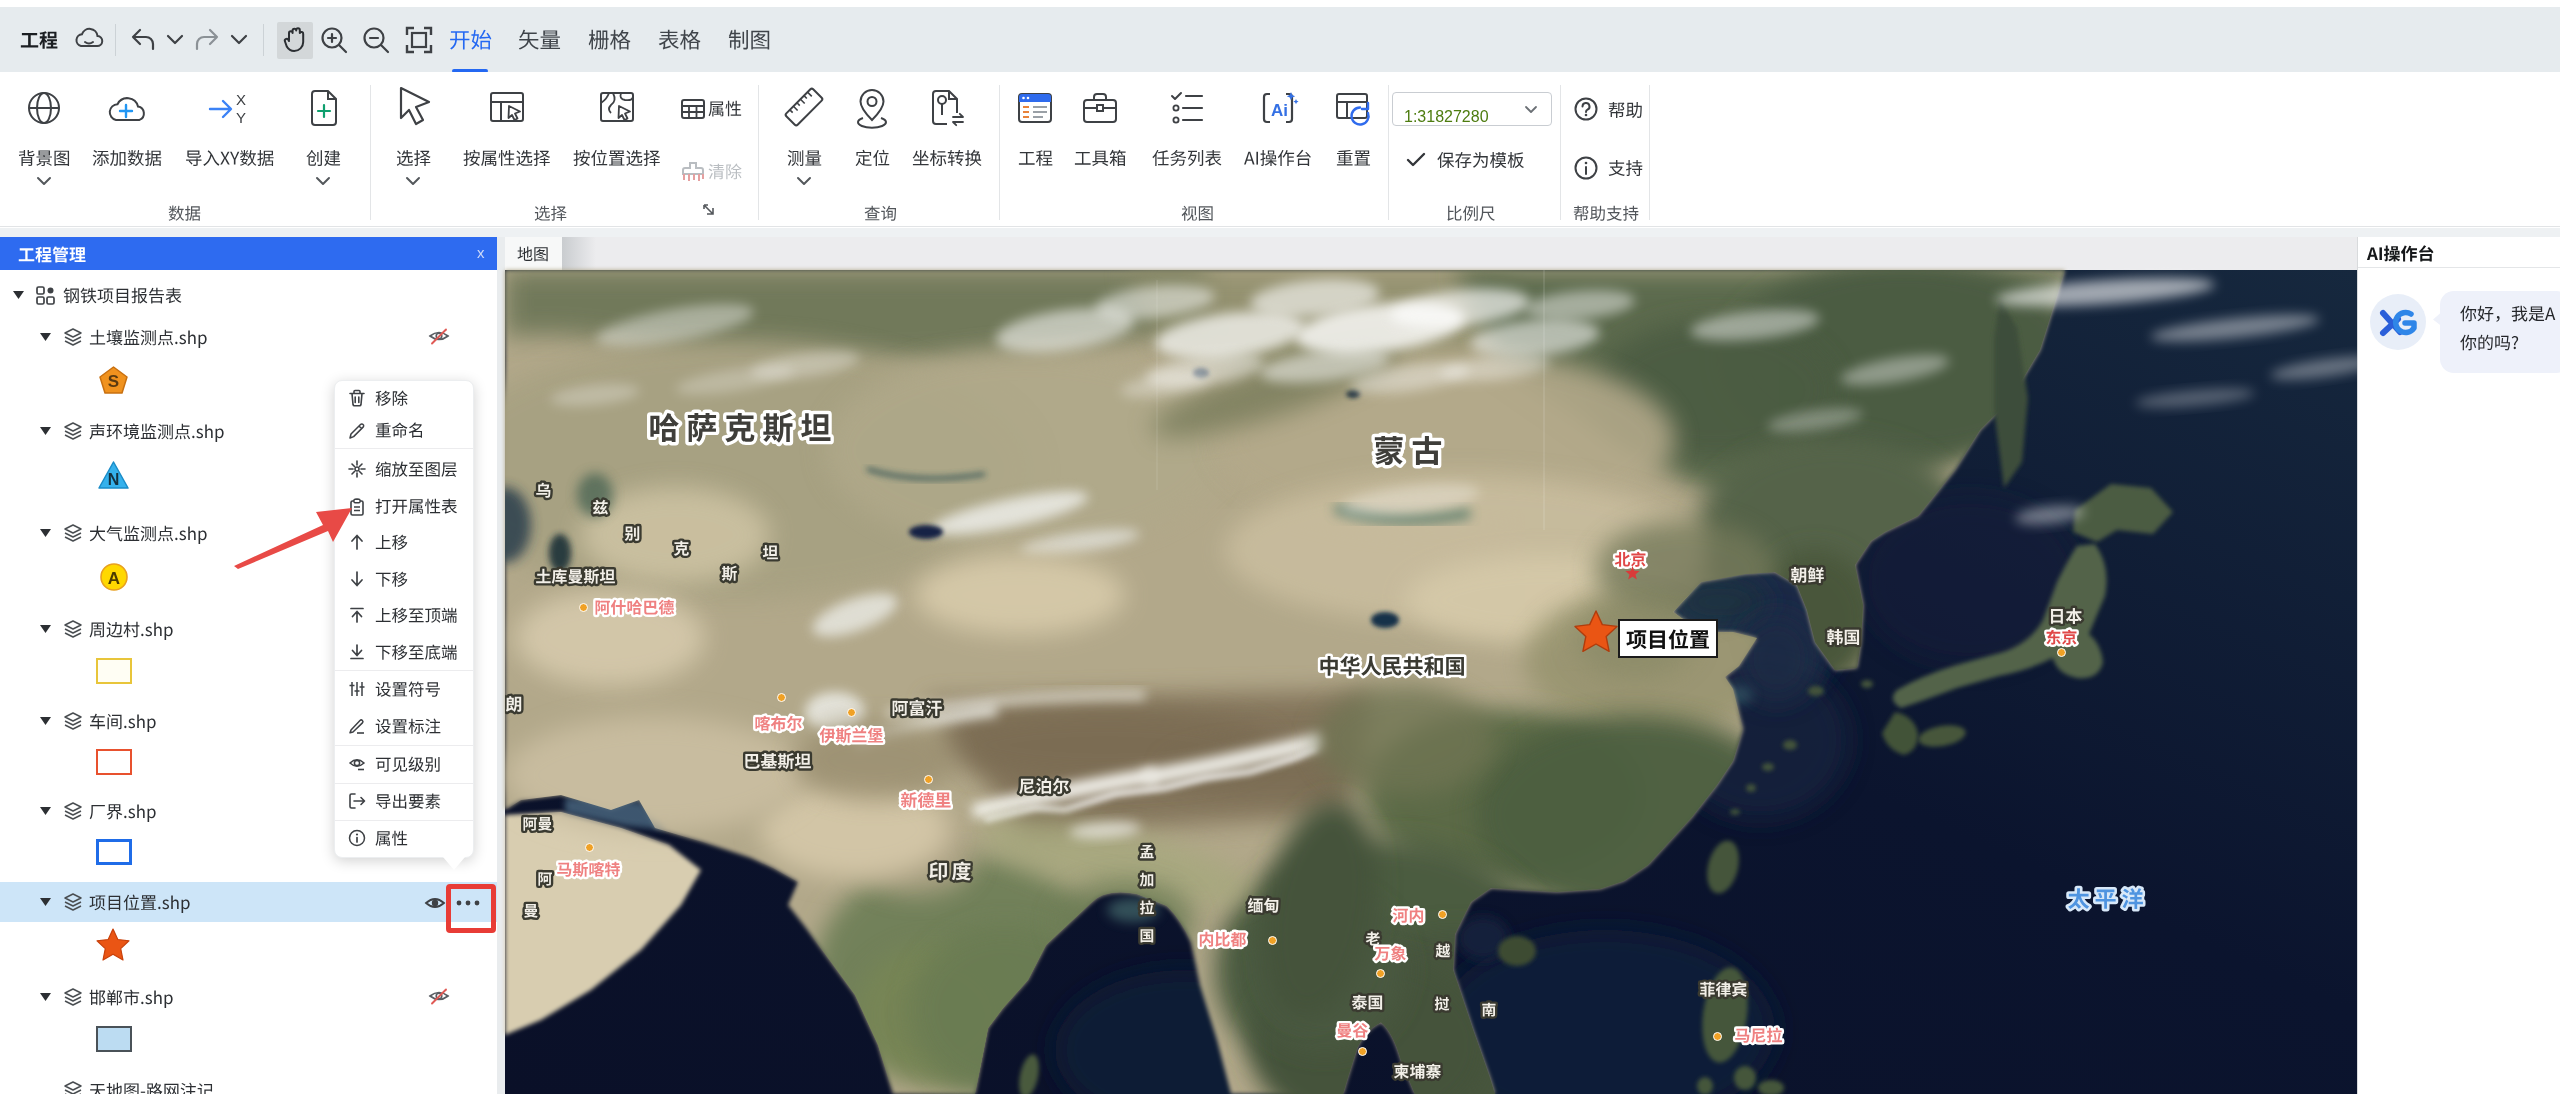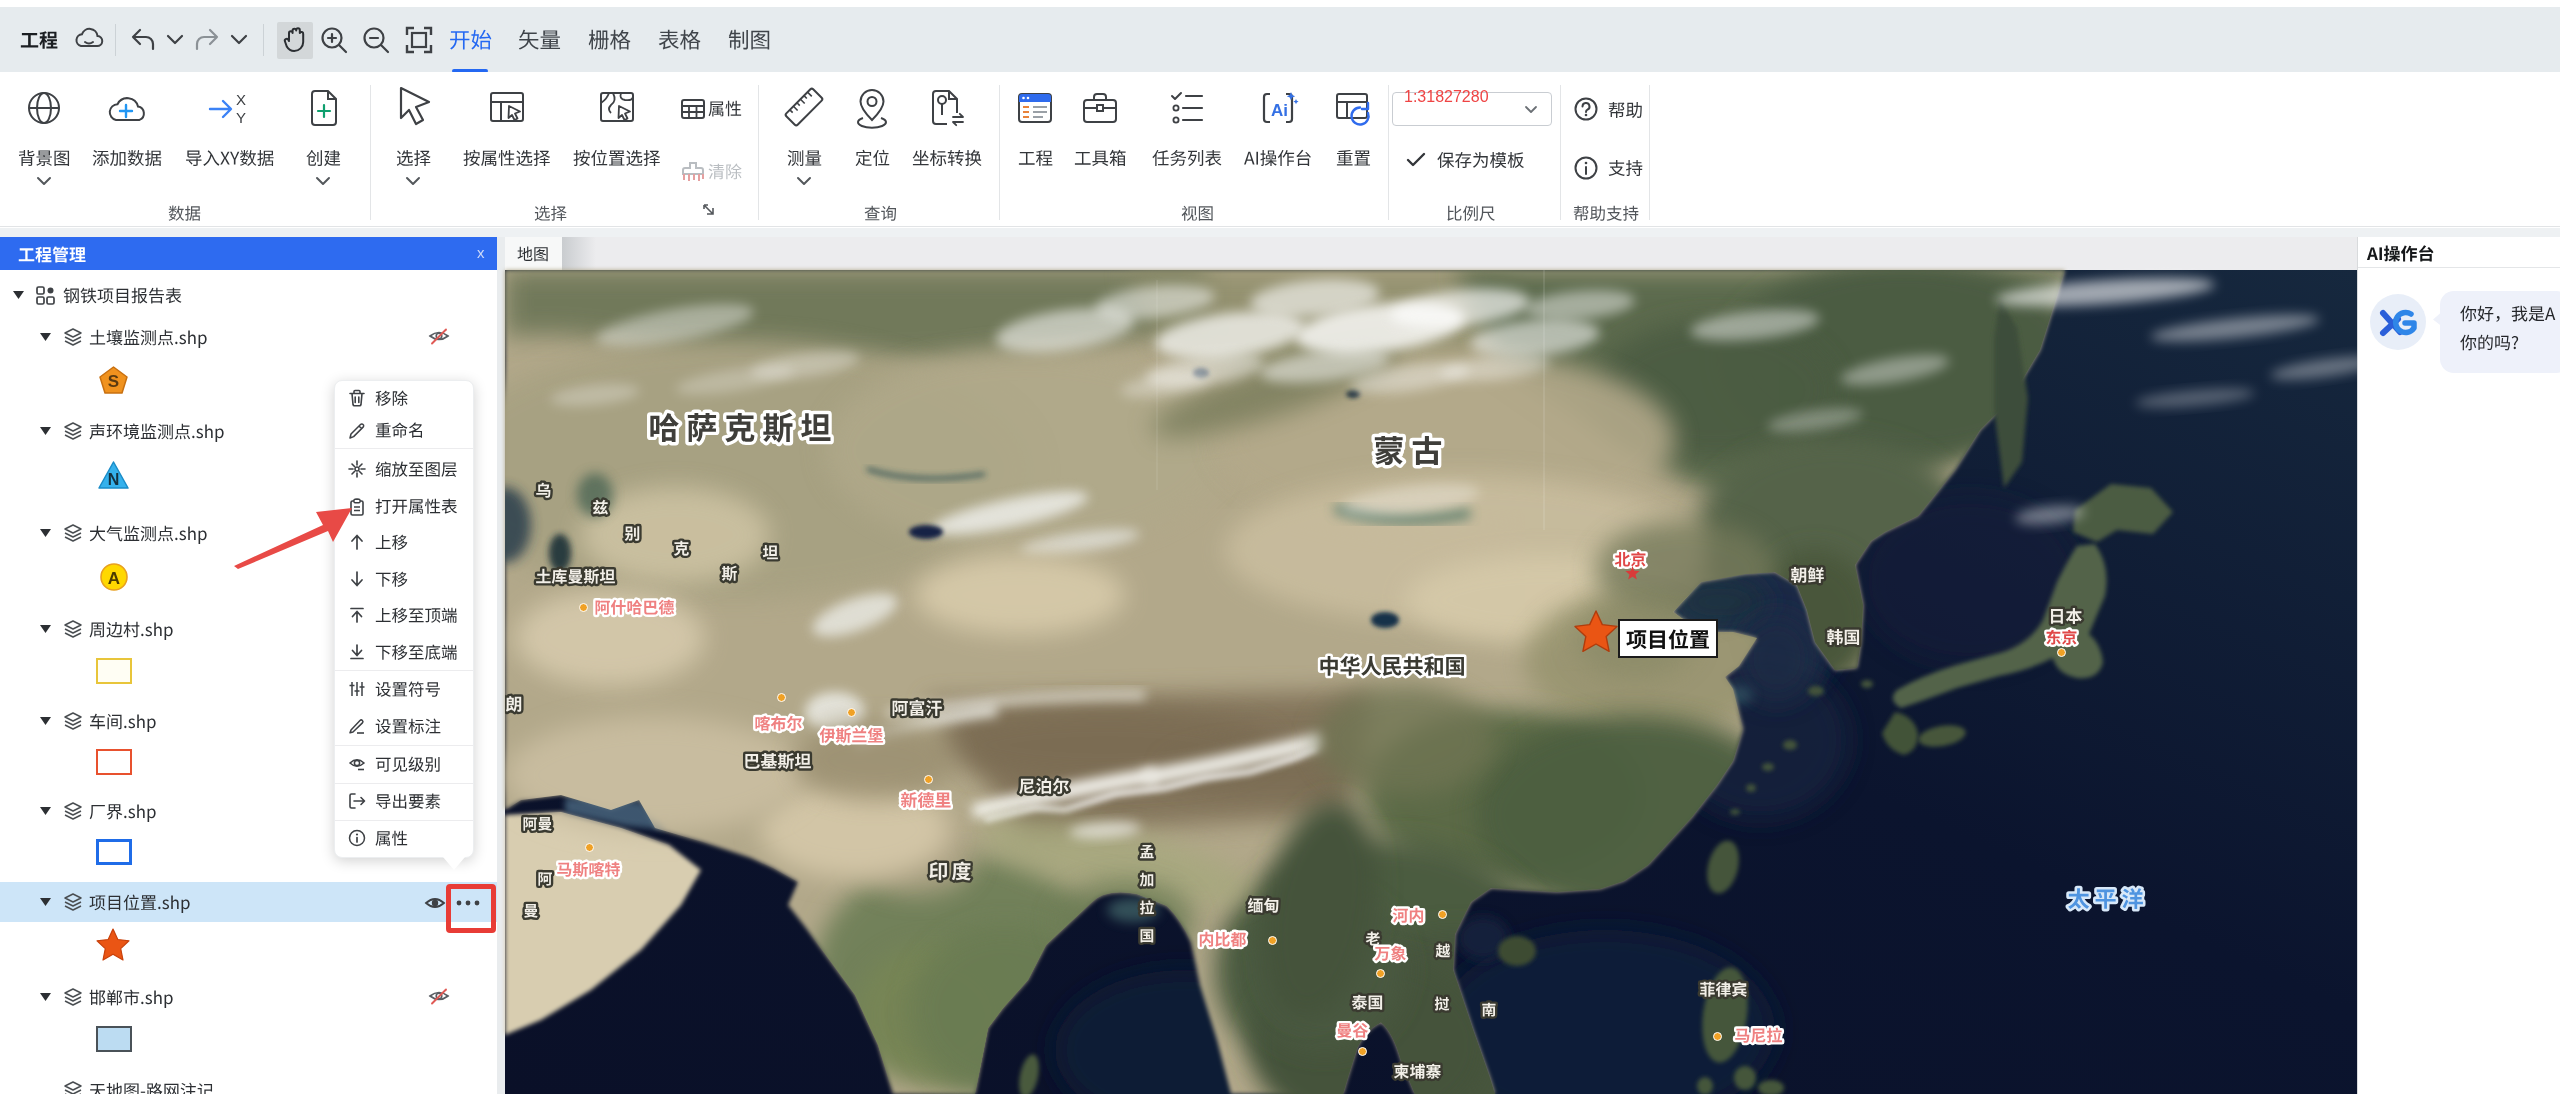--- a/index.html
+++ b/index.html
@@ -408,21 +408,21 @@
     </svg>
     <svg class="t" style="left:1330.5px;top:143.4px;opacity:1" width="45.0" height="29.8">
       <g transform="translate(5.0,21.6) scale(0.01750,-0.01750)">
         <g fill="#33363a">
           <use href="#g60" x="0"></use>
           <use href="#g39" x="1000"></use>
         </g>
       </g>
     </svg>
     <div class="abs" style="left:1392px;top:92px;width:160px;height:34px;background:#fff;border:1px solid #c9cdd2;border-radius:4px"></div>
-    <div class="abs" style="left:1404px;top:88px;width:110px;height:20px;font-size:16px;color:#ef4444;font-family:'Liberation Sans',sans-serif">1:31827280</div>
+    <div class="abs" style="left:1404px;top:108px;width:110px;height:20px;font-size:16px;color:#4d7c0f;font-family:'Liberation Sans',sans-serif">1:31827280</div>
     <svg class="ic" style="left:1524px;top:105px" width="14" height="9" viewBox="0 0 14 9">
 <path d="M2 2 L7 7 L12 2" fill="none" stroke="#6b7075" stroke-width="1.8" stroke-linecap="round" stroke-linejoin="round"></path>
     </svg>
     <svg class="ic" style="left:1406px;top:152px" width="20" height="16" viewBox="0 0 20 16">
 <path d="M2 8 L7 13 L18 2" fill="none" stroke="#33363a" stroke-width="2.4" stroke-linecap="round" stroke-linejoin="round"></path>
     </svg>
     <svg class="t" style="left:1432.0px;top:145.4px;opacity:1" width="97.5" height="29.8">
       <g transform="translate(5.0,21.6) scale(0.01750,-0.01750)">
         <g fill="#33363a">
           <use href="#g61" x="0"></use>

